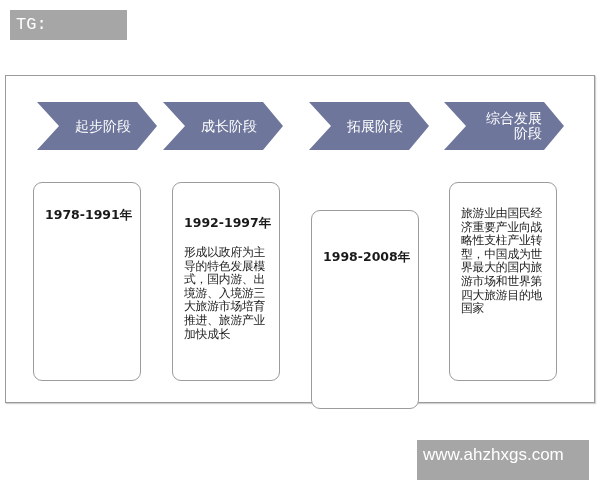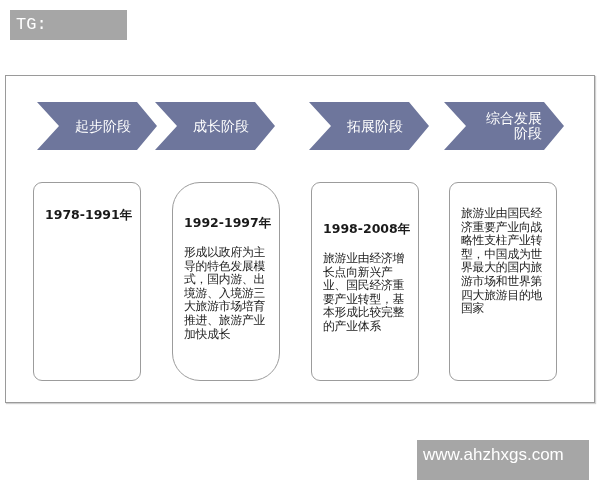--- a/index.html
+++ b/index.html
@@ -25,21 +25,21 @@
 <div class="tag tag-top">TG: MYYJJPP</div>
 
 <div class="frame"></div>
 
 <div class="chev" style="left:37px;">
   <svg width="120" height="48">
       <polygon points="0,0 100,0 120,24 100,48 0,48 22,24" fill="#6e769c"></polygon>
     </svg>
   <div class="chev-label">起步阶段</div>
 </div>
-<div class="chev" style="left:155px;">
+<div class="chev" style="left:163px;">
   <svg width="120" height="48">
       <polygon points="0,0 100,0 120,24 100,48 0,48 22,24" fill="#6e769c"></polygon>
     </svg>
   <div class="chev-label">成长阶段</div>
 </div>
 <div class="chev" style="left:309px;">
   <svg width="120" height="48">
       <polygon points="0,0 100,0 120,24 100,48 0,48 22,24" fill="#6e769c"></polygon>
     </svg>
   <div class="chev-label">拓展阶段</div>
@@ -47,25 +47,24 @@
 <div class="chev" style="left:444px;">
   <svg width="120" height="48">
       <polygon points="0,0 100,0 120,24 100,48 0,48 22,24" fill="#6e769c"></polygon>
     </svg>
   <div class="chev-label" style="padding:0 12px;text-align:right;">综合发展阶段</div>
 </div>
 
 <div class="card" style="left:33px;text-align:right;">
   <div class="card-year">1978-1991年</div>
 </div>
-<div class="card" style="left:172px; padding-top:32px;border-radius:28px;">
+<div class="card" style="left:172px; padding-top:32px;">
   <div class="card-year">1992-1997年</div>
   <div class="card-text">形成以政府为主导的特色发展模式，国内游、出境游、入境游三大旅游市场培育推进、旅游产业加快成长</div>
 </div>
-<div class="card" style="left:311px; padding-top:38px;">
+<div class="card" style="left:311px; padding-top:38px;margin-top:28px;">
   <div class="card-year">1998-2008年</div>
-  <div class="card-text">旅游业由经济增长点向新兴产业、国民经济重要产业转型，基本形成比较完整的产业体系</div>
 </div>
 <div class="card" style="left:449px;">
   <div class="card-text">旅游业由国民经济重要产业向战略性支柱产业转型，中国成为世界最大的国内旅游市场和世界第四大旅游目的地国家</div>
 </div>
 
 <div class="tag tag-bottom">www.ahzhxgs.com</div>
 
 </body></html>

